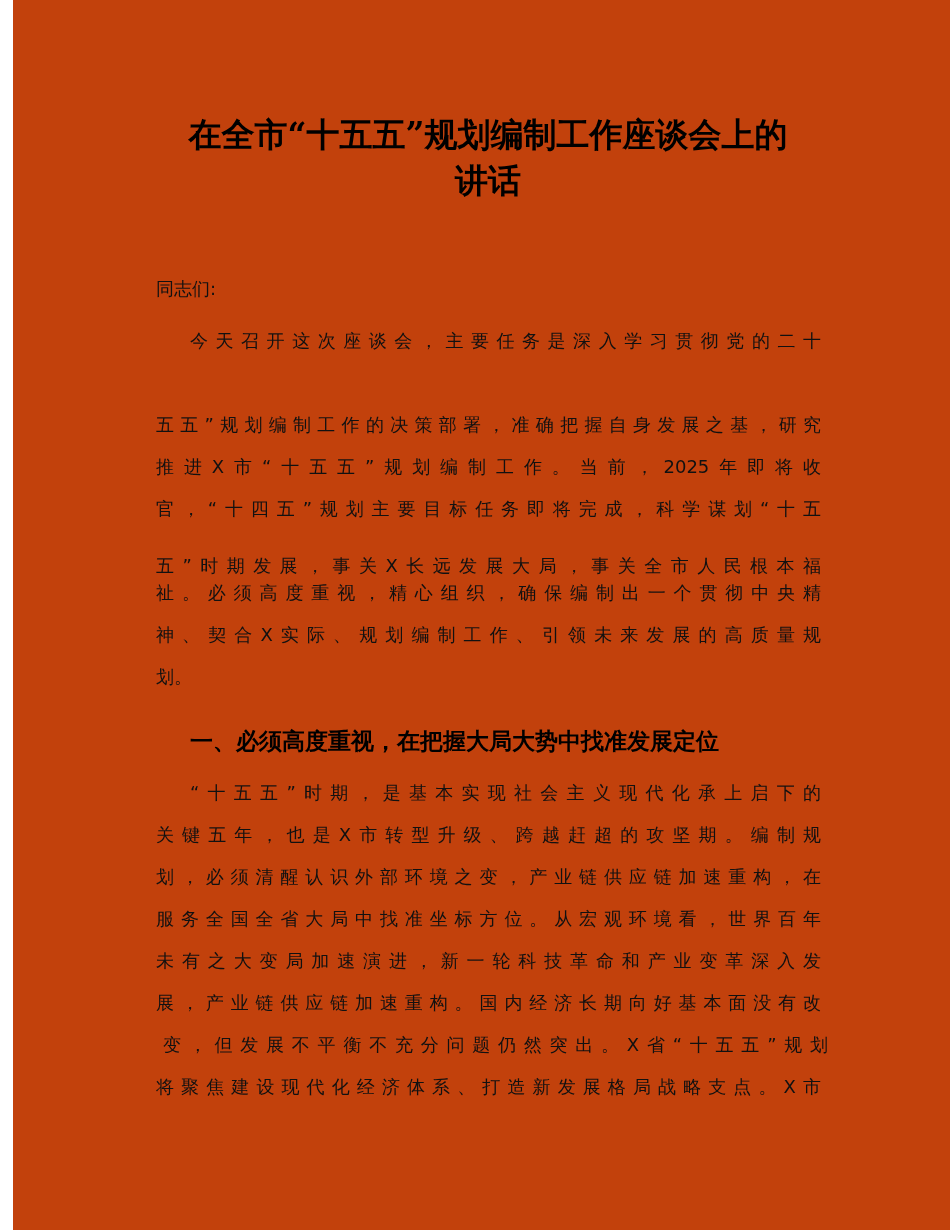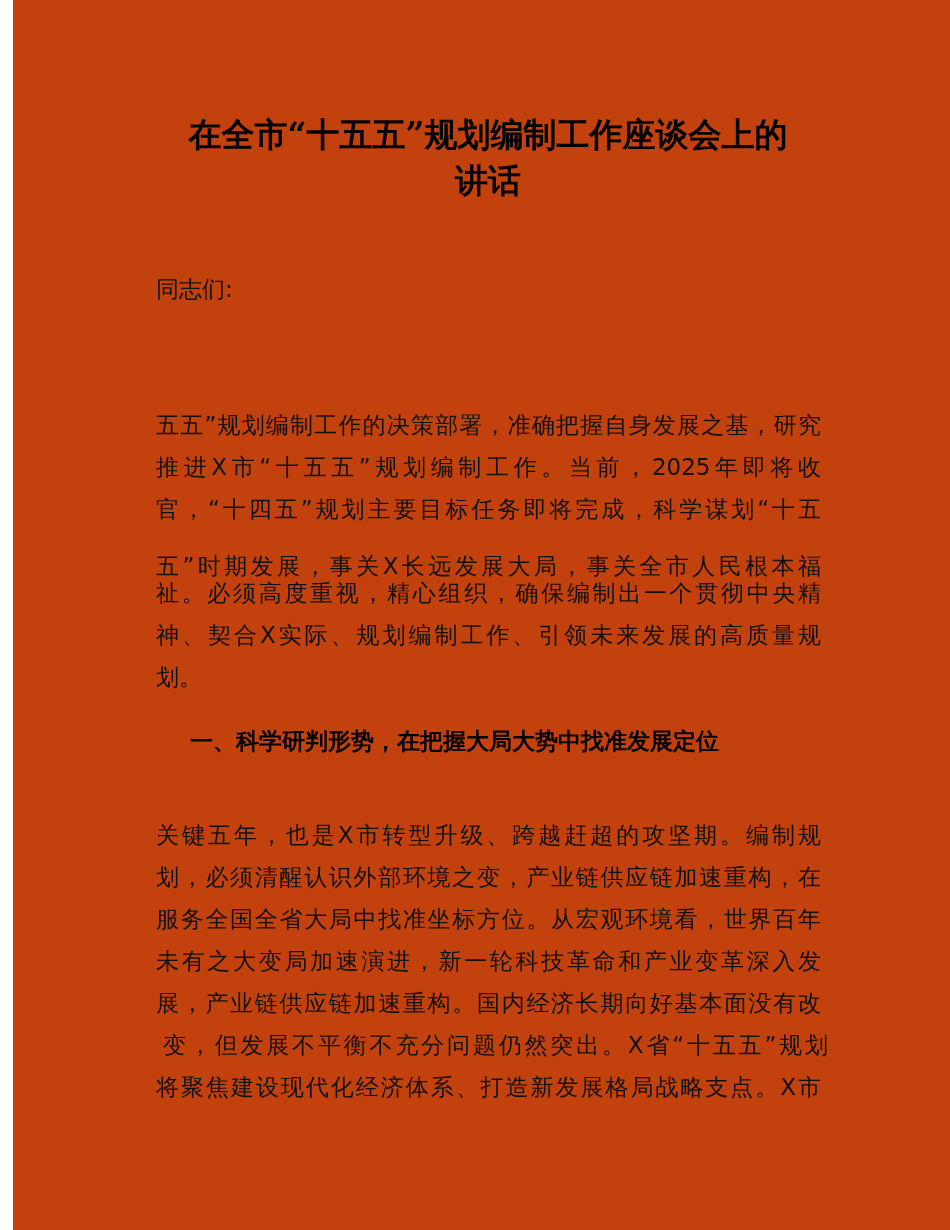--- a/index.html
+++ b/index.html
@@ -35,21 +35,21 @@
       letter-spacing: 0px;
     }
     .title-line-1 { top: 113px; }
     .title-line-2 { top: 159px; }
 
     .line {
       position: absolute;
       left: 143px;
       width: 665px;
       height: 34px;
-      font-size: 23px;
+      font-size: 18px;
       line-height: 34px;
       white-space: nowrap;
       text-align: justify;
       text-align-last: justify;
       font-family: "DejaVu Sans", "Liberation Sans", sans-serif;
       color: #111111;
     }
     .line.last {
       text-align-last: left;
     }
@@ -72,30 +72,32 @@
 </head>
 <body>
 
 <div class="page">
 
   <div class="title title-line-1">在全市“十五五”规划编制工作座谈会上的</div>
   <div class="title title-line-2">讲话</div>
 
   <div class="line last" style="top:272px;">同志们:</div>
 
+  <div class="line indent" style="top:324px;">今天召开这次座谈会，主要任务是深入学习贯彻党的二十</div>
   <div class="line" style="top:408px;">五五”规划编制工作的决策部署，准确把握自身发展之基，研究</div>
   <div class="line" style="top:450px;">推进X市“十五五”规划编制工作。当前，2025年即将收</div>
   <div class="line" style="top:492px;">官，“十四五”规划主要目标任务即将完成，科学谋划“十五</div>
   <div class="line" style="top:534px;margin-top:15px;">五”时期发展，事关X长远发展大局，事关全市人民根本福</div>
   <div class="line" style="top:576px;">祉。必须高度重视，精心组织，确保编制出一个贯彻中央精</div>
   <div class="line" style="top:618px;">神、契合X实际、规划编制工作、引领未来发展的高质量规</div>
   <div class="line last" style="top:660px;">划。</div>
 
-  <div class="heading" style="top:724px;">一、科学研判形势，在把握大局大势中找准发展定位</div>
+  <div class="heading" style="top:724px;">一、必须高度重视，在把握大局大势中找准发展定位</div>
 
+  <div class="line indent" style="top:776px;">“十五五”时期，是基本实现社会主义现代化承上启下的</div>
   <div class="line" style="top:818px;">关键五年，也是X市转型升级、跨越赶超的攻坚期。编制规</div>
   <div class="line" style="top:860px;">划，必须清醒认识外部环境之变，产业链供应链加速重构，在</div>
   <div class="line" style="top:902px;">服务全国全省大局中找准坐标方位。从宏观环境看，世界百年</div>
   <div class="line" style="top:944px;">未有之大变局加速演进，新一轮科技革命和产业变革深入发</div>
   <div class="line" style="top:986px;">展，产业链供应链加速重构。国内经济长期向好基本面没有改</div>
   <div class="line" style="top:1028px;margin-left:7px;">变，但发展不平衡不充分问题仍然突出。X省“十五五”规划</div>
   <div class="line" style="top:1070px;">将聚焦建设现代化经济体系、打造新发展格局战略支点。X市</div>
 
 </div>
 

